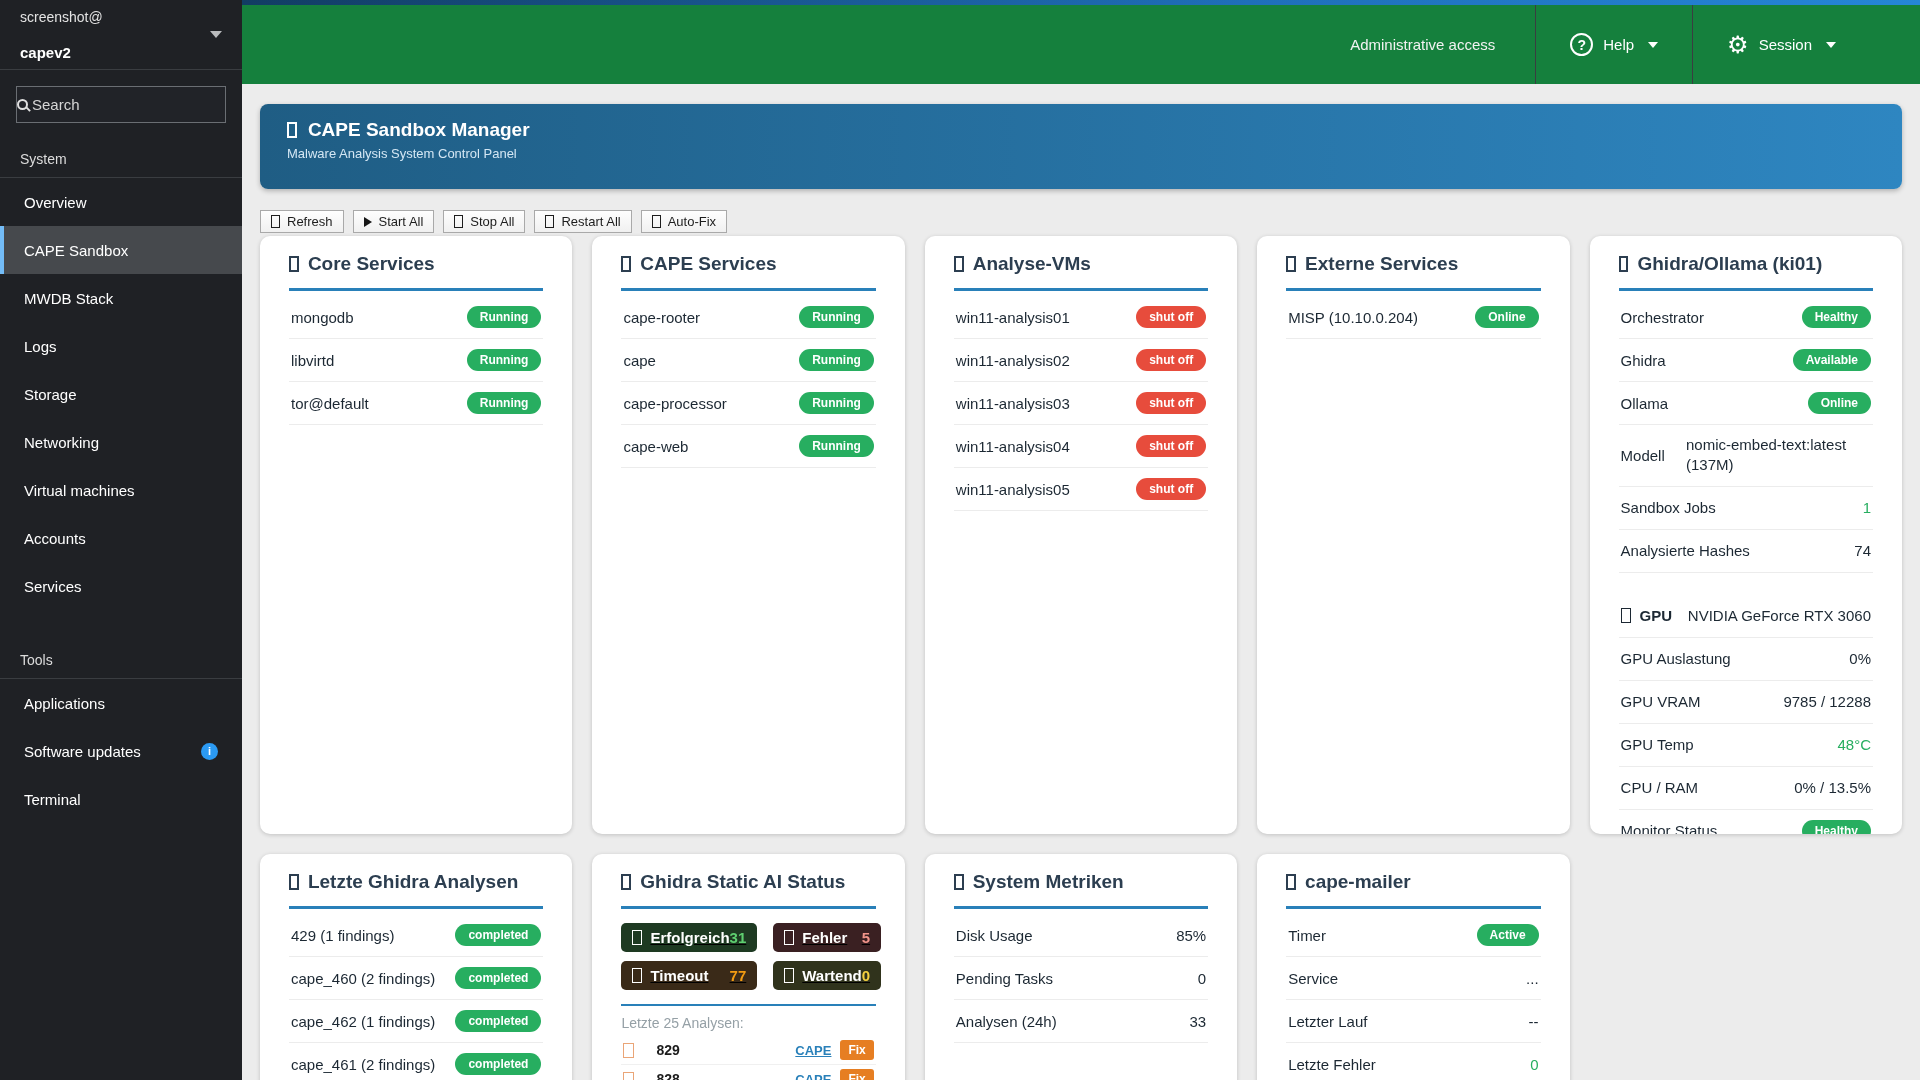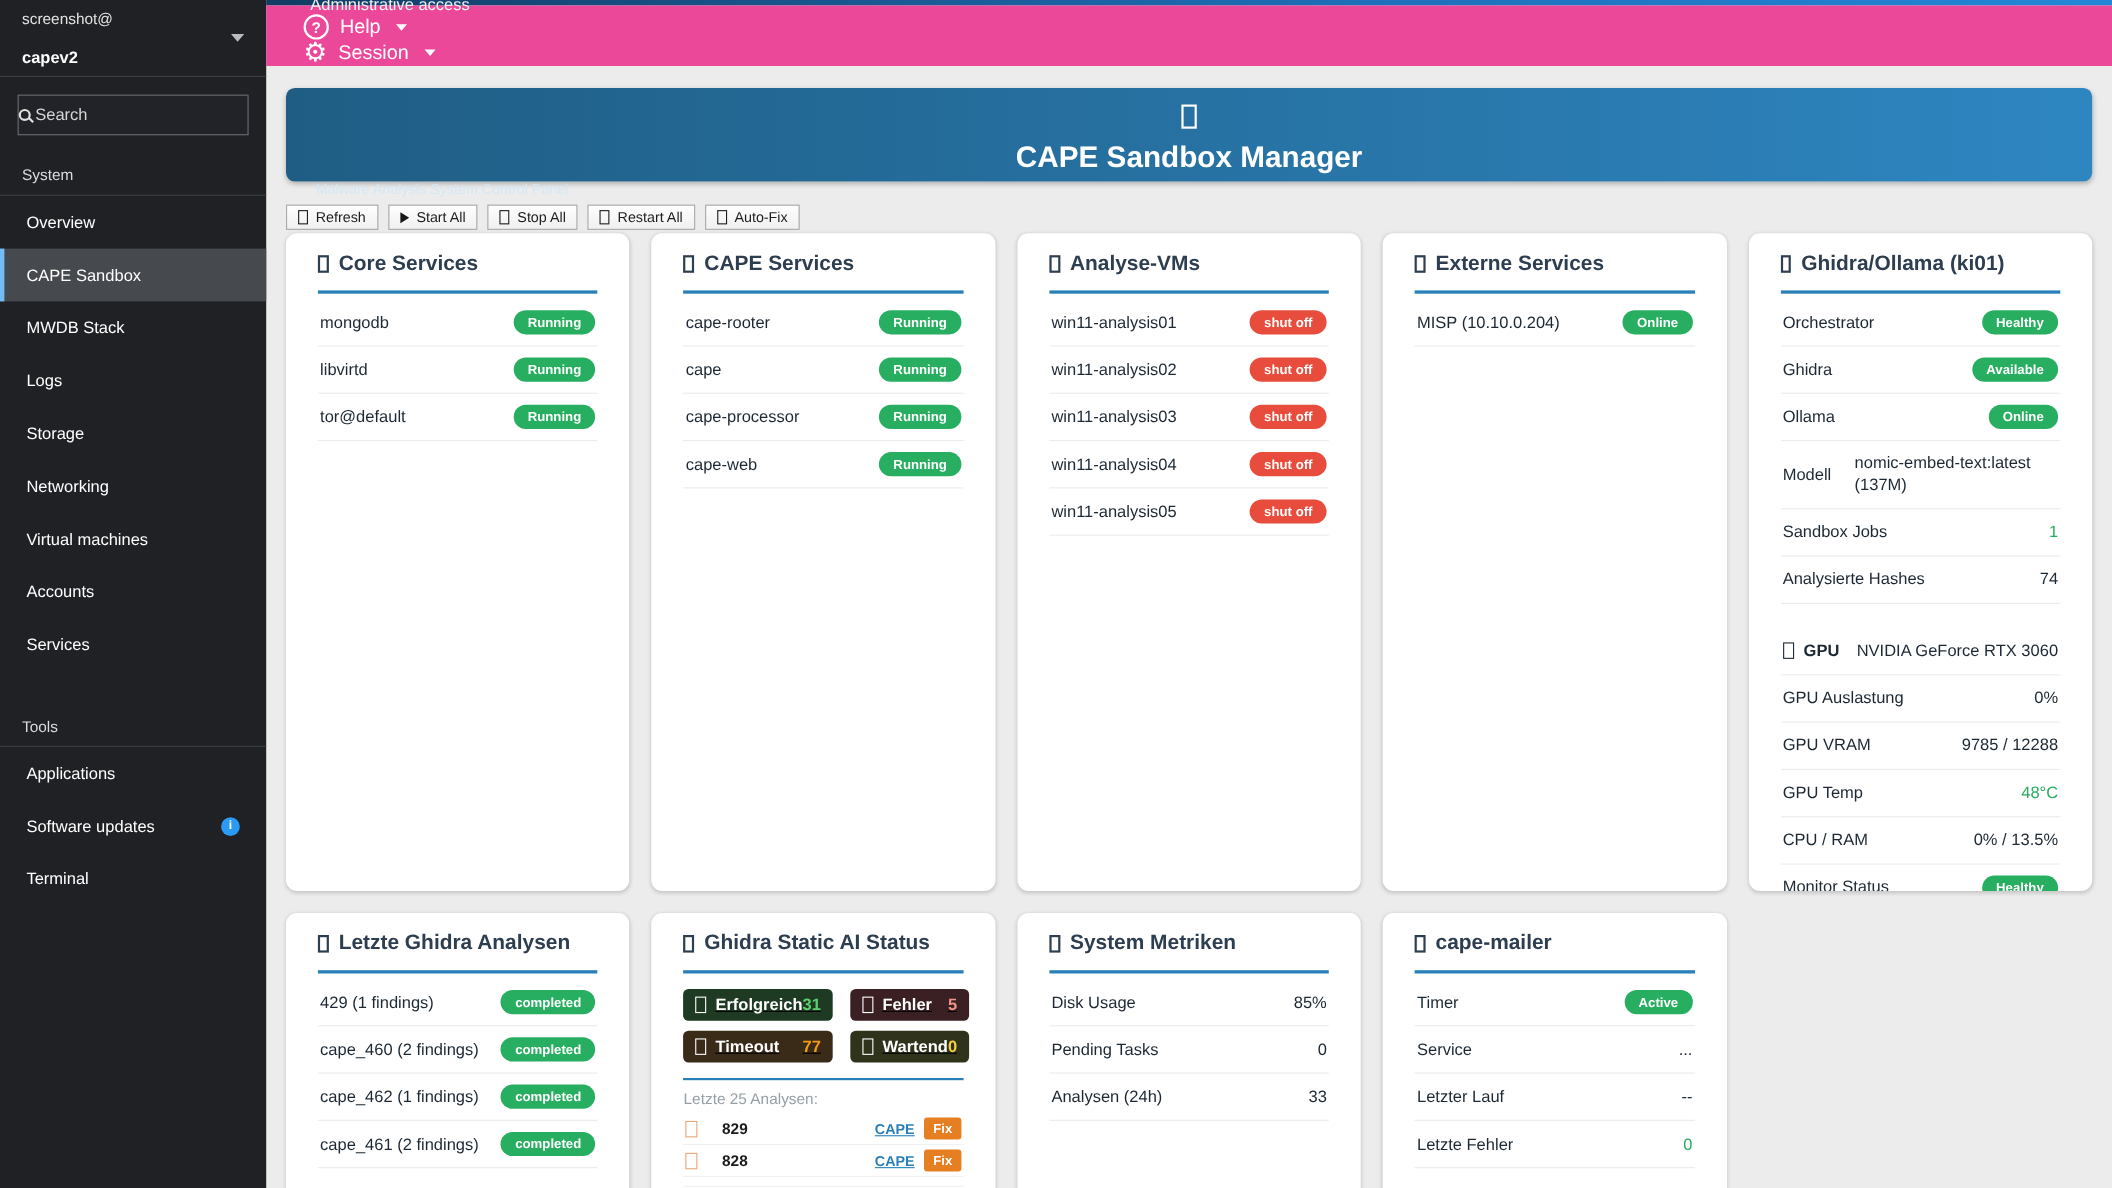--- a/index.html
+++ b/index.html
@@ -29,33 +29,33 @@
   .sb-hr { border:none; border-top:1px solid #3a3d41; margin:0; }
   .sb-item { display:flex; align-items:center; height:48px; padding:0 24px; font-size:15px; color:#fff; text-decoration:none; position:relative; cursor:pointer; }
   .sb-item.active { background:#46494d; }
   .sb-item.active::before { content:""; position:absolute; left:0; top:0; bottom:0; width:4px; background:var(--sidebar-active,#73bcf7); }
   .info-badge { margin-left:auto; width:17px; height:17px; border-radius:50%; background:#2b9af3; color:#fff; font-size:11px; font-weight:bold; display:flex; align-items:center; justify-content:center; font-style:normal; }
   .info-badge::after { content:"i"; }
 
   
   .main { flex:1; display:flex; flex-direction:column; min-width:0; }
   .topstrip { height:5px; background:linear-gradient(90deg,#123c63,#1f6fba 60%,#2586d7); }
-  .masthead { height:55px; background:#ec4899; display:flex; align-items:stretch; justify-content:flex-end; color:#f2f2f2; padding-right:50px;flex-direction:column; }
+  .masthead { height:79px; background:#15803d; display:flex; align-items:stretch; justify-content:flex-end; color:#f2f2f2; padding-right:50px; }
   .mh-admin { font-size:15px; padding:0 40px; display:flex; align-items:center; cursor:pointer; }
   .mh-divider { width:1px; background:#3a3d41; }
-  .mh-btn { display:flex; align-items:center; gap:10px; background:none; border:none; color:#fff; font-size:18px; padding:0 34px; cursor:pointer; font-family:inherit; }
+  .mh-btn { display:flex; align-items:center; gap:10px; background:none; border:none; color:#fff; font-size:15px; padding:0 34px; cursor:pointer; font-family:inherit; }
   .help-icon { width:23px; height:23px; border:2px solid #fff; border-radius:50%; display:flex; align-items:center; justify-content:center; font-weight:bold; font-size:14px; }
   .help-icon::after { content:"?"; }
   .gear-icon::after { content:"⚙"; font-size:24px; line-height:1; }
   .mh-caret { width:0; height:0; border-left:5px solid transparent; border-right:5px solid transparent; border-top:6px solid #fff; margin-left:4px; }
 
   
   .content { flex:1; padding:20px 18px 0; overflow:hidden; }
   .banner { height:85px; border-radius:8px; background:linear-gradient(90deg,var(--banner-from,#1f5d84),var(--banner-to,#2e86c1)); color:#fff; padding:15px 27px; box-shadow:0 2px 5px rgba(0,0,0,.25); }
-  .banner h1 { margin:0; font-size:27px; display:flex; align-items:center; gap:11px; font-weight:bold;flex-direction:column; }
+  .banner h1 { margin:0; font-size:19px; display:flex; align-items:center; gap:11px; font-weight:bold; }
   .banner p { margin:5px 0 0; font-size:13px; color:#d4e7f4; }
 
   .toolbar { margin:21px 0 3px; display:flex; gap:9px; }
   .tb-btn { display:inline-flex; align-items:center; gap:7px; font-size:13px; color:#1d1d1d; background:linear-gradient(#fefefe,#f0f0f0); border:1px solid #a9a9a9; border-radius:0; padding:0 10px; height:23px; font-family:inherit; cursor:pointer; }
   .play-icon { width:0; height:0; border-top:5px solid transparent; border-bottom:5px solid transparent; border-left:8px solid #161616; }
 
   .grid { display:grid; grid-template-columns:repeat(5,1fr); grid-auto-rows:598px; gap:20px; }
   .card { background:#fff; border-radius:10px; box-shadow:0 1px 4px rgba(0,0,0,.18); padding:17px 29px; overflow:hidden; }
   .card-title { margin:0; font-size:19px; color:#2c3e50; display:flex; align-items:center; gap:9px; padding-bottom:13px; border-bottom:3px solid var(--accent-blue,#2980b9); font-weight:bold; }
   .rows { margin-top:5px; }

